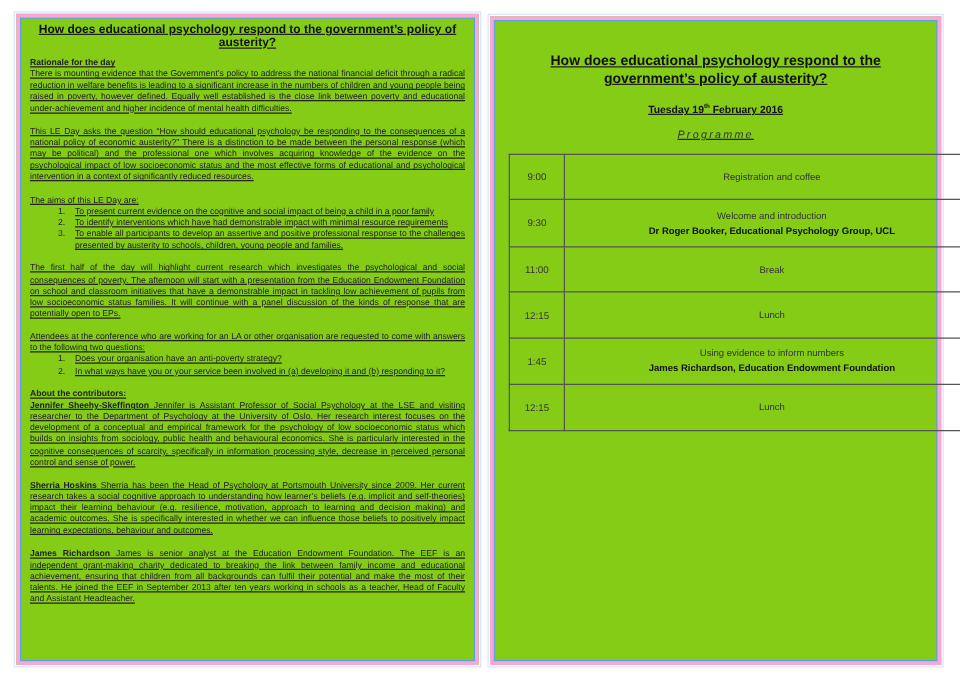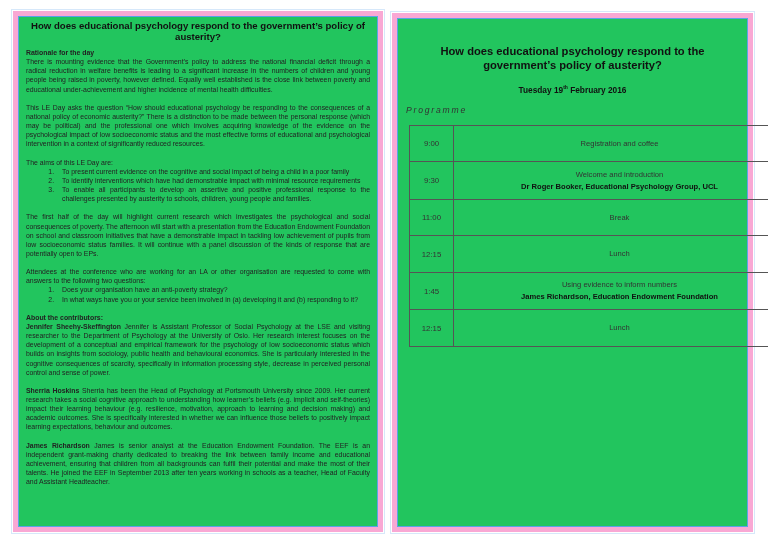--- a/index.html
+++ b/index.html
@@ -1,34 +1,34 @@
 <!DOCTYPE html>
 <html><head>
 <meta charset="utf-8">
 <style>
   html, body { margin: 0; padding: 0; background: #ffffff; }
   body { width: 768px; height: 543px; position: relative; overflow: hidden;
          font-family: "Liberation Sans", "DejaVu Sans", sans-serif; color: #222; }
   .panel { position: absolute; box-sizing: border-box;
-           border: 5px solid #f9a8d4; outline: 1px solid #d6e8fa; outline-offset: 1px;
-           box-shadow: inset 0 0 0 1px #5aa2e6; background: #22c55e; }
+           border: 3px solid #f9a8d4; outline: 1px solid #d6e8fa; outline-offset: 1px;
+           box-shadow: inset 0 0 0 1px #5aa2e6; background: #84cc16; text-decoration: underline; }
   #left { left: 13px; top: 11px; width: 370px; height: 521px; padding: 3px 8px 4px 8px; }
   #right { left: 392px; top: 13px; width: 361px; height: 519px; padding: 0 9px; }
 
   .l-title { font-weight: bold; font-size: 9.6px; text-align: center; margin: 1px 0 6px 0; color: #111; }
   .l-text { font-size: 6.9px; line-height: 9.15px; text-align: justify; margin: 0; }
   .l-gap { height: 9px; }
   .bold { font-weight: bold; }
   ol.aims { margin: 0; padding-left: 30px; font-size: 6.9px; line-height: 9.15px; text-align: justify; }
   ol.aims li { padding-left: 6px; }
 
   .r-title { font-weight: bold; font-size: 11.2px; line-height: 14px; text-align: center; margin: 26px 0 0 0; color: #111; }
   .r-date { font-weight: bold; font-size: 8.3px; text-align: center; margin-top: 12px; color: #111; }
   .r-date sup { font-size: 5px; }
-  .r-prog { font-style: italic; font-size: 8.6px; letter-spacing: 1.8px; text-align: left; margin-top: 10px; color: #333; }
+  .r-prog { font-style: italic; font-size: 8.6px; letter-spacing: 1.8px; text-align: center; margin-top: 10px; color: #333; }
 
   table.sched { position: absolute; left: 12px; top: 107px; width: 377px; border-collapse: collapse; }
   table.sched td { border: 1px solid #555; font-size: 7.6px; text-align: center; vertical-align: middle; padding: 0 4px; color: #333; }
   table.sched td.time { width: 35px; font-size: 7.8px; }
   table.sched td.act { line-height: 12px; }
   table.sched td .spk { font-weight: bold; color: #111; display: block; }
   table.sched td .ttl { display: block; }
 </style>
 </head>
 <body>

